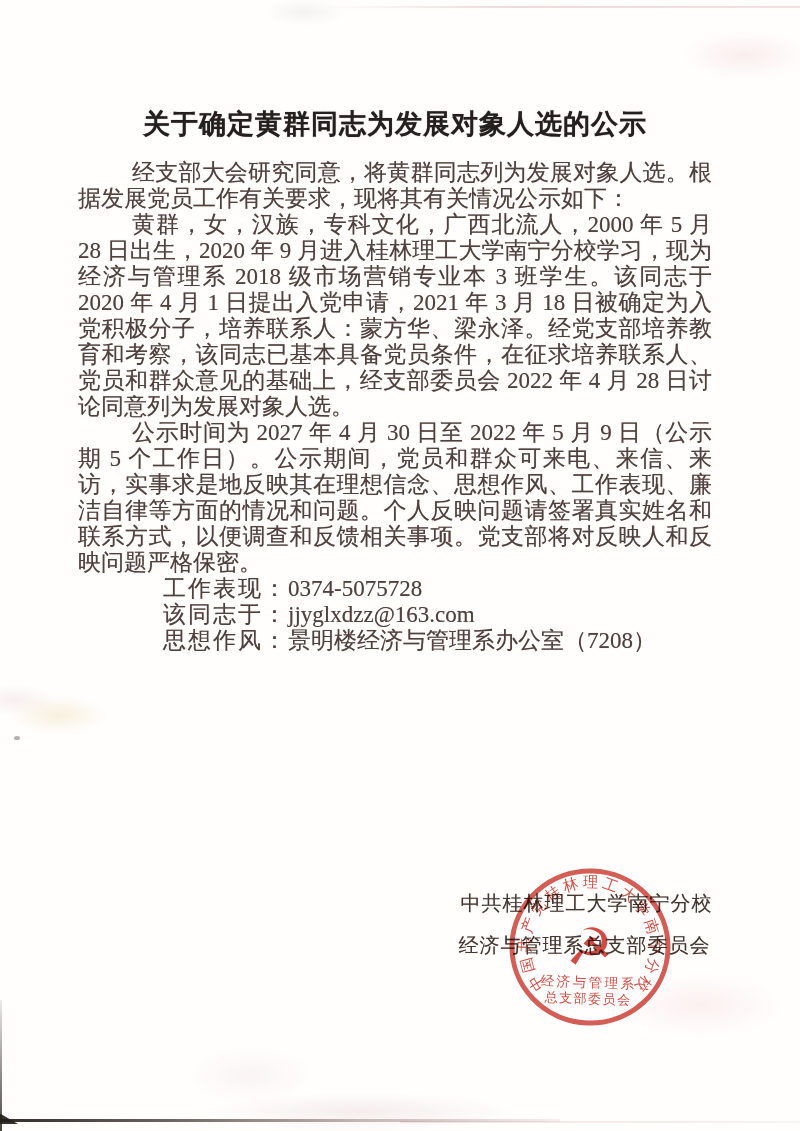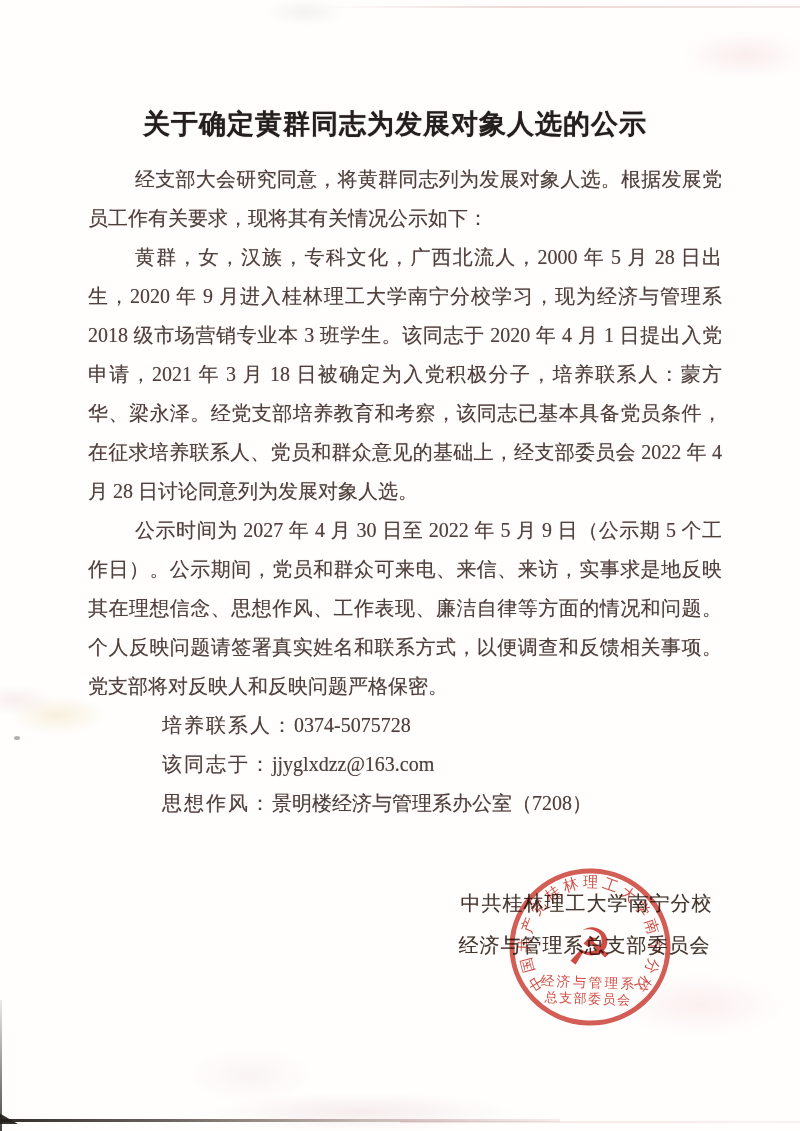--- a/index.html
+++ b/index.html
@@ -51,22 +51,22 @@
   }
 
   .title{
     position:absolute;top:106px;left:0;width:790px;
     text-align:center;
     font-size:27px;font-weight:bold;
     color:#241f1c;letter-spacing:1px;
     text-shadow:0 0 1px rgba(40,32,28,.6);
   }
   .bodytext{
-    position:absolute;left:88px;top:160px;width:634px;
-    font-size:20px;line-height:39px;
+    position:absolute;left:78px;top:160px;width:634px;
+    font-size:23px;line-height:26px;
     color:#4f413d;
     text-align:justify;
     text-shadow:0 0 .7px rgba(95,75,68,.55);
   }
   .bodytext p{margin:0;text-indent:2.35em;}
   .bodytext p.contact{text-indent:3.7em;}
   .bodytext p.contact .lbl{letter-spacing:2px;}
 
   .sigline{
     position:absolute;color:#43372f;text-align:center;
@@ -88,21 +88,21 @@
 <div class="page">
   <div class="blotches"></div>
   <div class="edge-top"></div>
 
   <div class="title">关于确定黄群同志为发展对象人选的公示</div>
 
   <div class="bodytext">
     <p>经支部大会研究同意，将黄群同志列为发展对象人选。根据发展党员工作有关要求，现将其有关情况公示如下：</p>
     <p>黄群，女，汉族，专科文化，广西北流人，2000 年 5 月 28 日出生，2020 年 9 月进入桂林理工大学南宁分校学习，现为经济与管理系 2018 级市场营销专业本 3 班学生。该同志于 2020 年 4 月 1 日提出入党申请，2021 年 3 月 18 日被确定为入党积极分子，培养联系人：蒙方华、梁永泽。经党支部培养教育和考察，该同志已基本具备党员条件，在征求培养联系人、党员和群众意见的基础上，经支部委员会 2022 年 4 月 28 日讨论同意列为发展对象人选。</p>
     <p>公示时间为 2027 年 4 月 30 日至 2022 年 5 月 9 日（公示期 5 个工作日）。公示期间，党员和群众可来电、来信、来访，实事求是地反映其在理想信念、思想作风、工作表现、廉洁自律等方面的情况和问题。个人反映问题请签署真实姓名和联系方式，以便调查和反馈相关事项。党支部将对反映人和反映问题严格保密。</p>
-    <p class="contact"><span class="lbl">培养联系人：</span><span>0374-5075728</span></p>
+    <p class="contact"><span class="lbl">工作表现：</span><span>0374-5075728</span></p>
     <p class="contact"><span class="lbl">该同志于：</span><span>jjyglxdzz@163.com</span></p>
     <p class="contact"><span class="lbl">思想作风：</span><span>景明楼经济与管理系办公室（7208）</span></p>
   </div>
 
   <div class="sigline sig1">中共桂林理工大学南宁分校</div>
   <div class="sigline sig2">经济与管理系总支部委员会</div>
 
   <svg class="stamp" viewBox="0 0 174 166" xmlns="http://www.w3.org/2000/svg">
     <ellipse cx="87" cy="83" rx="78" ry="76" fill="none" stroke="#c8332a" stroke-width="5" opacity=".9"></ellipse>
     <path id="ringPath" fill="none" d="M 44.6,125.4 A 60,60 0 1 1 129.4,125.4"></path>

